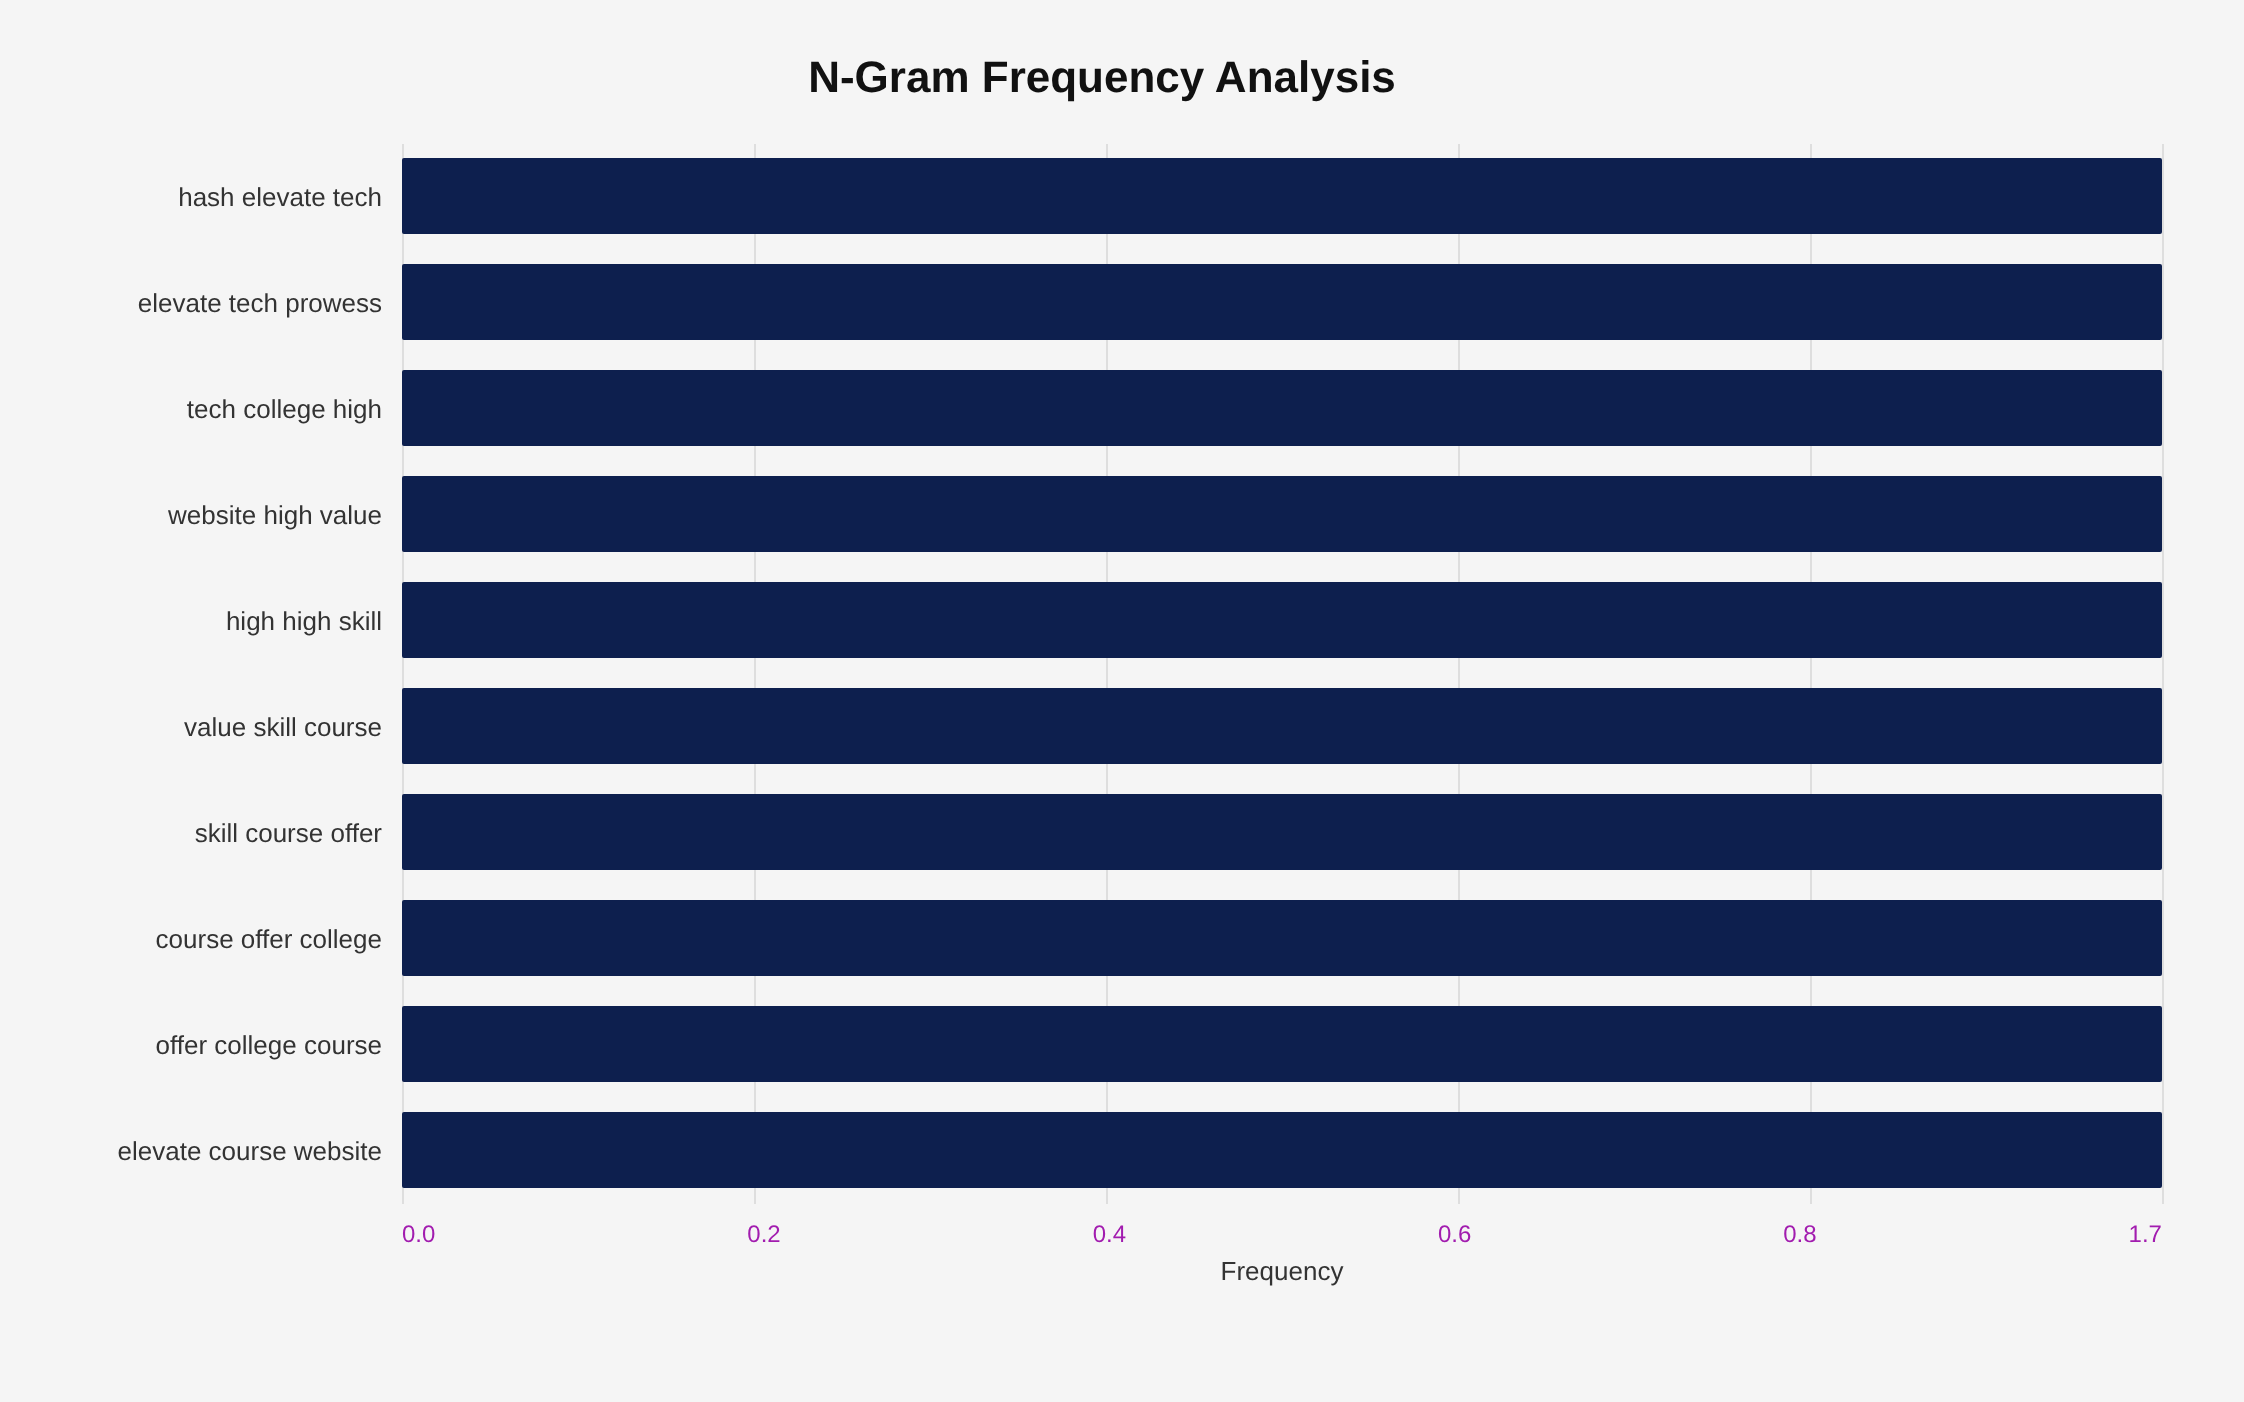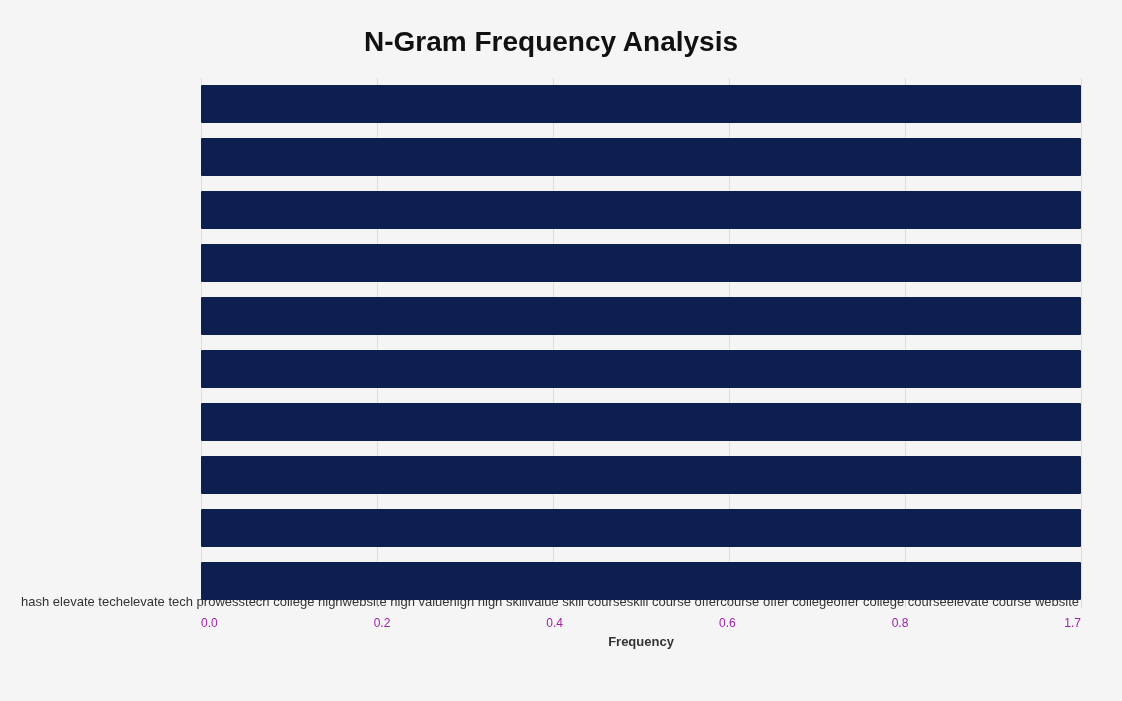--- a/index.html
+++ b/index.html
@@ -21,35 +21,35 @@
     .chart-container {
       background: #f5f5f5;
       width: 1100px;
       height: 690px;
       padding: 20px 30px 60px 10px;
       position: relative;
     }
 
     .chart-title {
       text-align: center;
-      font-size: 28px;
+      font-size: 22px;
       font-weight: bold;
       color: #111;
       margin-bottom: 20px;
     }
 
     .chart-area {
       display: flex;
       flex-direction: row;
       height: calc(100% - 80px);
     }
 
     .y-labels {
       display: flex;
-      flex-direction: row;
+      flex-direction: column;
       justify-content: space-around;
       align-items: flex-end;
       width: 180px;
       padding-right: 10px;
       flex-shrink: 0;
     }
 
     .y-label {
       font-size: 13px;
       color: #333;
@@ -117,21 +117,20 @@
       font-size: 12px;
       color: #a21caf;
       text-align: center;
     }
 
     .x-axis-label {
       text-align: center;
       margin-top: 4px;
       font-size: 13px;
       color: #333;
-      font-weight: bold;
     }
 
     .bottom-section {
       padding-left: 180px;
     }
   </style>
 </head>
 <body>
 
 <div class="chart-container">

